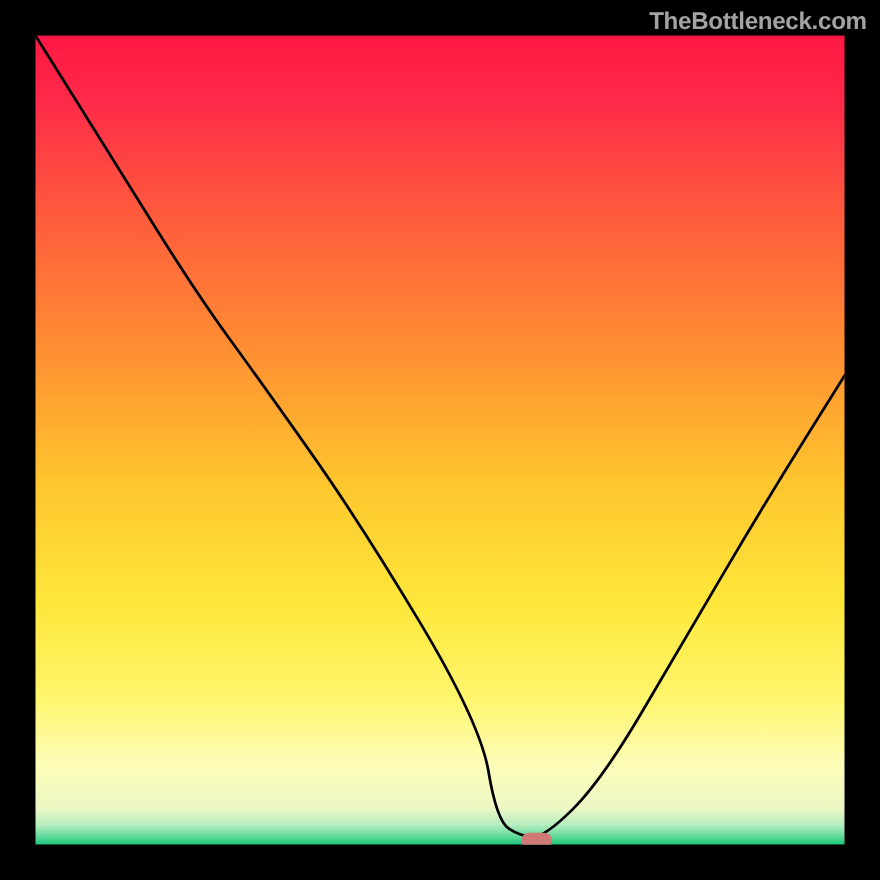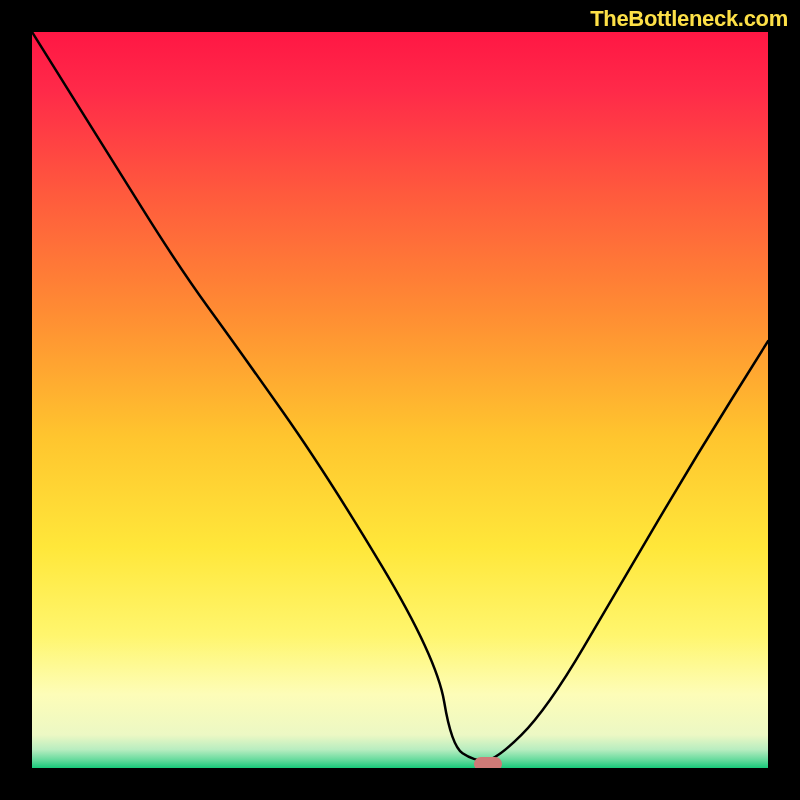--- a/index.html
+++ b/index.html
@@ -11,21 +11,21 @@
   .chart-container {
     width: 800px;
     height: 800px;
     position: relative;
     background: #000;
   }
   .watermark {
     position: absolute;
     top: 6px;
     right: 12px;
-    color: #fde047;
+    color: #a3a3a3;
     font-size: 22px;
     font-weight: bold;
     letter-spacing: -0.3px;
     z-index: 10;
   }
   .plot-area {
     position: absolute;
     top: 32px;
     left: 32px;
     width: 736px;

